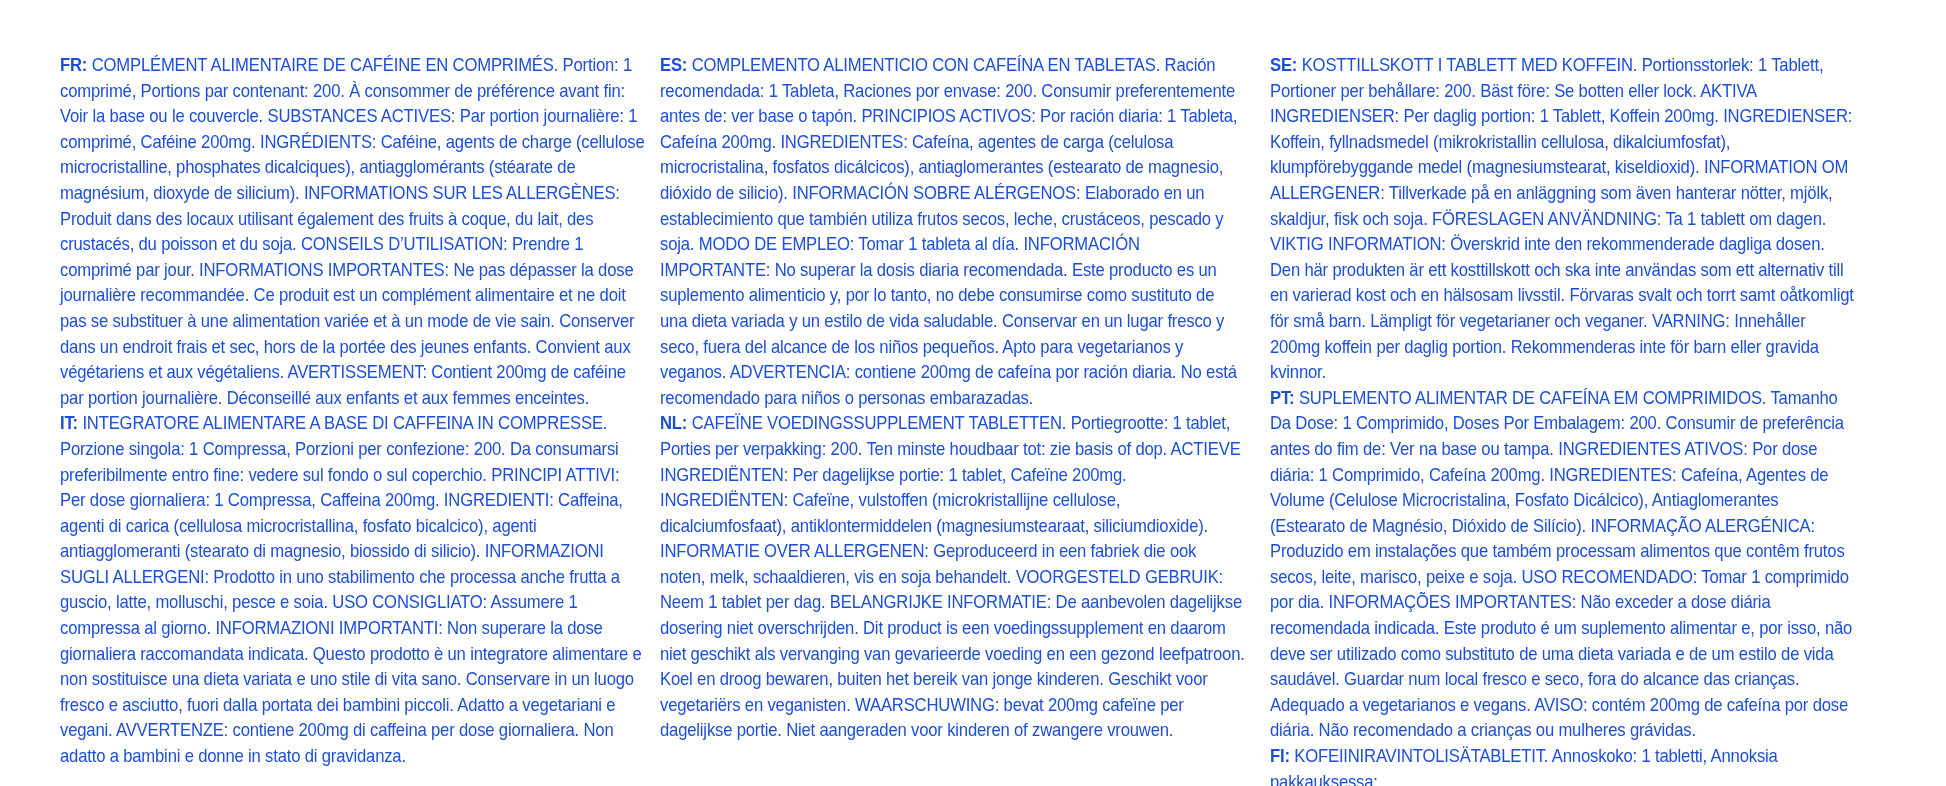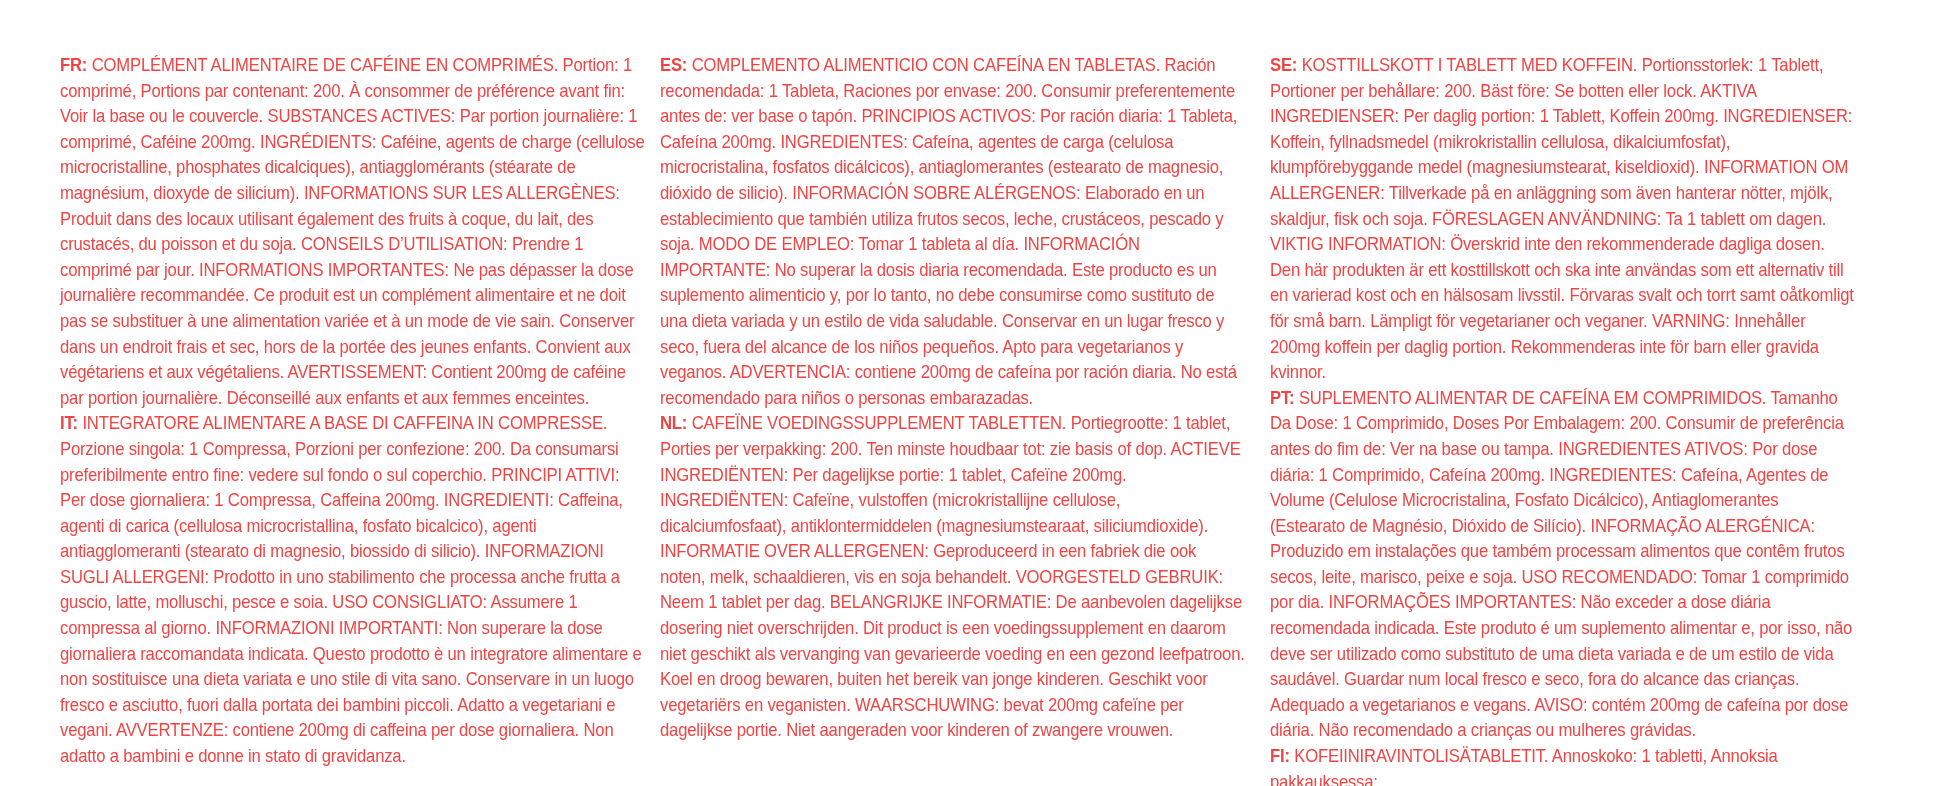--- a/index.html
+++ b/index.html
@@ -37,21 +37,21 @@
     margin: 0;
     padding: 0;
   }
   .lang-code {
     font-weight: 700;
   }
 </style>
 </head>
 <body>
 
-<div class="label-panel" style="color: #ef4444;">
+<div class="label-panel" style="color: #1d4ed8;">
 
   <div class="label-col col-1">
     <p class="lang-block"><strong class="lang-code">FR:</strong> <span>COMPLÉMENT ALIMENTAIRE DE CAFÉINE EN COMPRIMÉS. Portion: 1 comprimé, Portions par contenant: 200. À consommer de préférence avant fin: Voir la base ou le couvercle. SUBSTANCES ACTIVES: Par portion journalière: 1 comprimé, Caféine 200mg. INGRÉDIENTS: Caféine, agents de charge (cellulose microcristalline, phosphates dicalciques), antiagglomérants (stéarate de magnésium, dioxyde de silicium). INFORMATIONS SUR LES ALLERGÈNES: Produit dans des locaux utilisant également des fruits à coque, du lait, des crustacés, du poisson et du soja. CONSEILS D’UTILISATION: Prendre 1 comprimé par jour. INFORMATIONS IMPORTANTES: Ne pas dépasser la dose journalière recommandée. Ce produit est un complément alimentaire et ne doit pas se substituer à une alimentation variée et à un mode de vie sain. Conserver dans un endroit frais et sec, hors de la portée des jeunes enfants. Convient aux végétariens et aux végétaliens. AVERTISSEMENT: Contient 200mg de caféine par portion journalière. Déconseillé aux enfants et aux femmes enceintes.</span></p>
     <p class="lang-block"><strong class="lang-code">IT:</strong> <span>INTEGRATORE ALIMENTARE A BASE DI CAFFEINA IN COMPRESSE. Porzione singola: 1 Compressa, Porzioni per confezione: 200. Da consumarsi preferibilmente entro fine: vedere sul fondo o sul coperchio. PRINCIPI ATTIVI: Per dose giornaliera: 1 Compressa, Caffeina 200mg. INGREDIENTI: Caffeina, agenti di carica (cellulosa microcristallina, fosfato bicalcico), agenti antiagglomeranti (stearato di magnesio, biossido di silicio). INFORMAZIONI SUGLI ALLERGENI: Prodotto in uno stabilimento che processa anche frutta a guscio, latte, molluschi, pesce e soia. USO CONSIGLIATO: Assumere 1 compressa al giorno. INFORMAZIONI IMPORTANTI: Non superare la dose giornaliera raccomandata indicata. Questo prodotto è un integratore alimentare e non sostituisce una dieta variata e uno stile di vita sano. Conservare in un luogo fresco e asciutto, fuori dalla portata dei bambini piccoli. Adatto a vegetariani e vegani. AVVERTENZE: contiene 200mg di caffeina per dose giornaliera. Non adatto a bambini e donne in stato di gravidanza.</span></p>
   </div>
 
   <div class="label-col col-2">
     <p class="lang-block"><strong class="lang-code">ES:</strong> <span>COMPLEMENTO ALIMENTICIO CON CAFEÍNA EN TABLETAS. Ración recomendada: 1 Tableta, Raciones por envase: 200. Consumir preferentemente antes de: ver base o tapón. PRINCIPIOS ACTIVOS: Por ración diaria: 1 Tableta, Cafeína 200mg. INGREDIENTES: Cafeína, agentes de carga (celulosa microcristalina, fosfatos dicálcicos), antiaglomerantes (estearato de magnesio, dióxido de silicio). INFORMACIÓN SOBRE ALÉRGENOS: Elaborado en un establecimiento que también utiliza frutos secos, leche, crustáceos, pescado y soja. MODO DE EMPLEO: Tomar 1 tableta al día. INFORMACIÓN IMPORTANTE: No superar la dosis diaria recomendada. Este producto es un suplemento alimenticio y, por lo tanto, no debe consumirse como sustituto de una dieta variada y un estilo de vida saludable. Conservar en un lugar fresco y seco, fuera del alcance de los niños pequeños. Apto para vegetarianos y veganos. ADVERTENCIA: contiene 200mg de cafeína por ración diaria. No está recomendado para niños o personas embarazadas.</span></p>
     <p class="lang-block"><strong class="lang-code">NL:</strong> <span>CAFEÏNE VOEDINGSSUPPLEMENT TABLETTEN. Portiegrootte: 1 tablet, Porties per verpakking: 200. Ten minste houdbaar tot: zie basis of dop. ACTIEVE INGREDIËNTEN: Per dagelijkse portie: 1 tablet, Cafeïne 200mg. INGREDIËNTEN: Cafeïne, vulstoffen (microkristallijne cellulose, dicalciumfosfaat), antiklontermiddelen (magnesiumstearaat, siliciumdioxide). INFORMATIE OVER ALLERGENEN: Geproduceerd in een fabriek die ook noten, melk, schaaldieren, vis en soja behandelt. VOORGESTELD GEBRUIK: Neem 1 tablet per dag. BELANGRIJKE INFORMATIE: De aanbevolen dagelijkse dosering niet overschrijden. Dit product is een voedingssupplement en daarom niet geschikt als vervanging van gevarieerde voeding en een gezond leefpatroon. Koel en droog bewaren, buiten het bereik van jonge kinderen. Geschikt voor vegetariërs en veganisten. WAARSCHUWING: bevat 200mg cafeïne per dagelijkse portie. Niet aangeraden voor kinderen of zwangere vrouwen.</span></p>
   </div>

